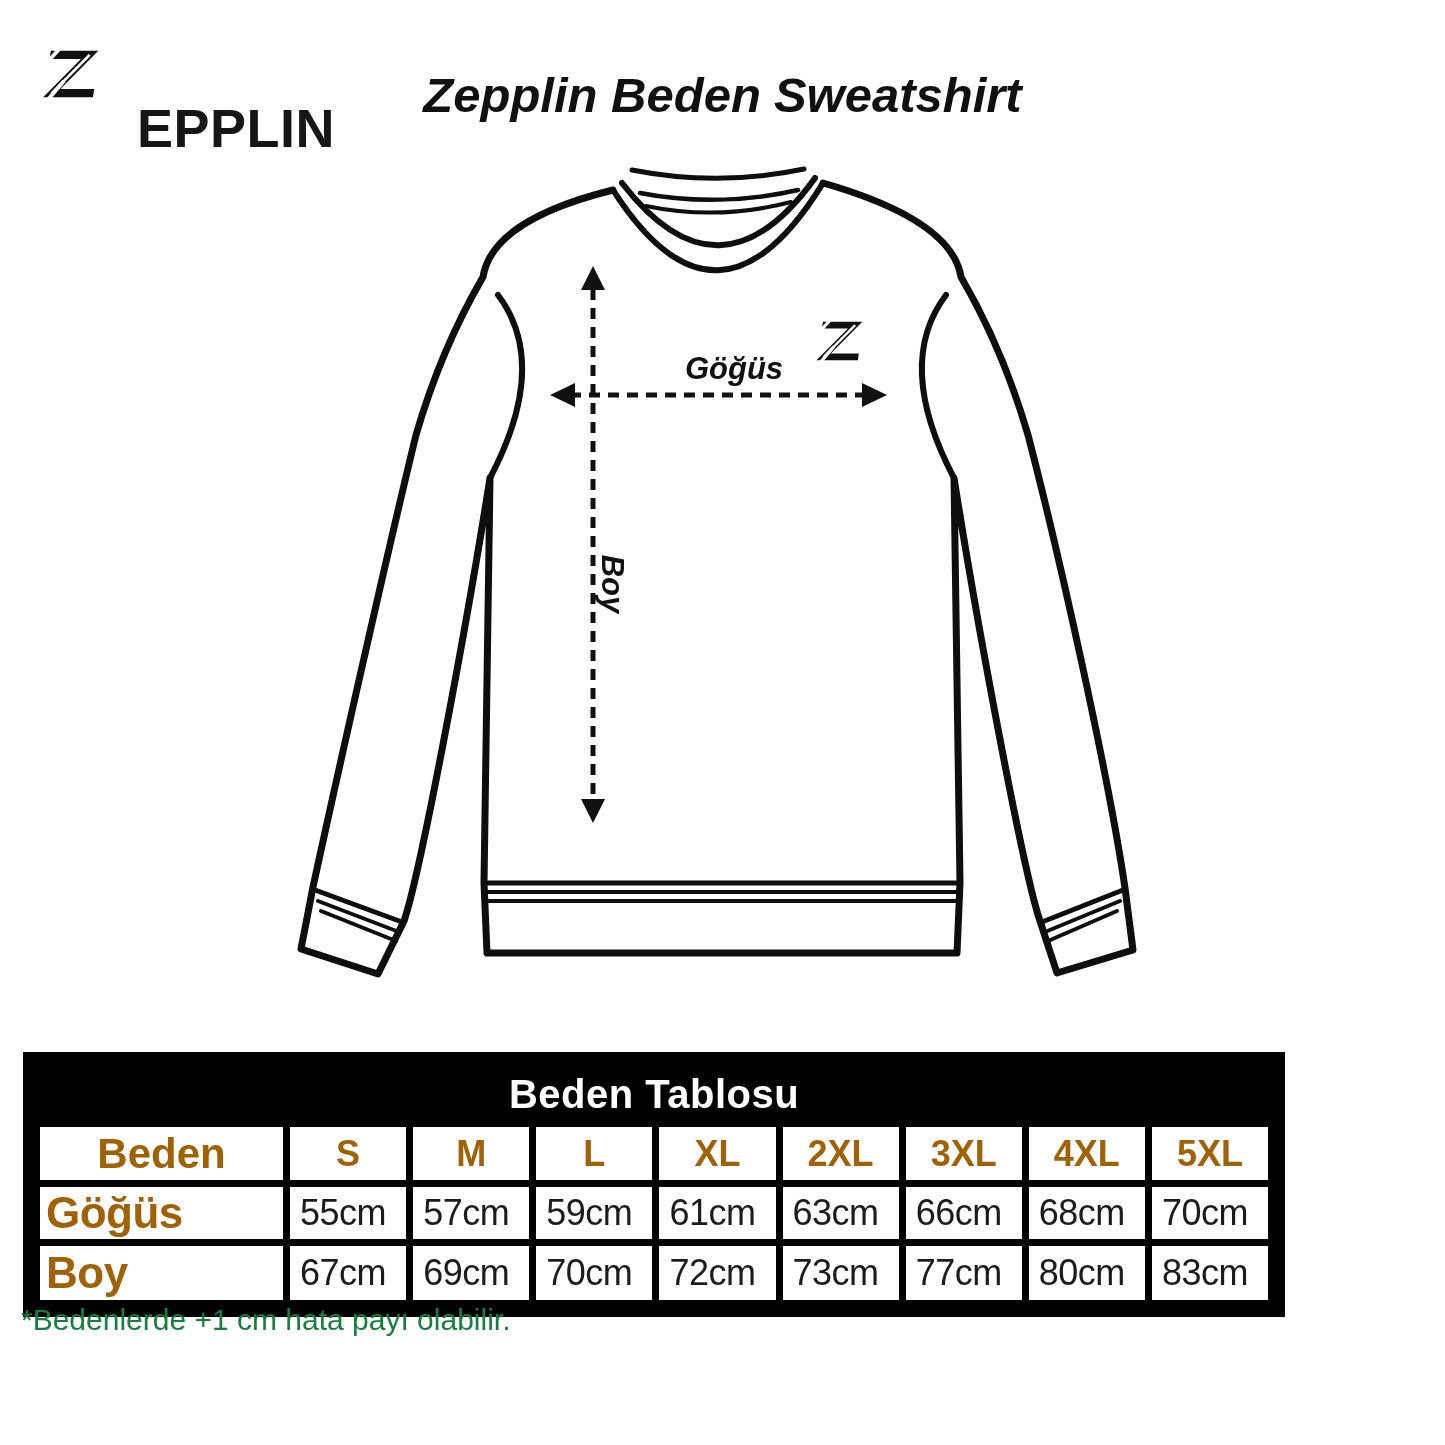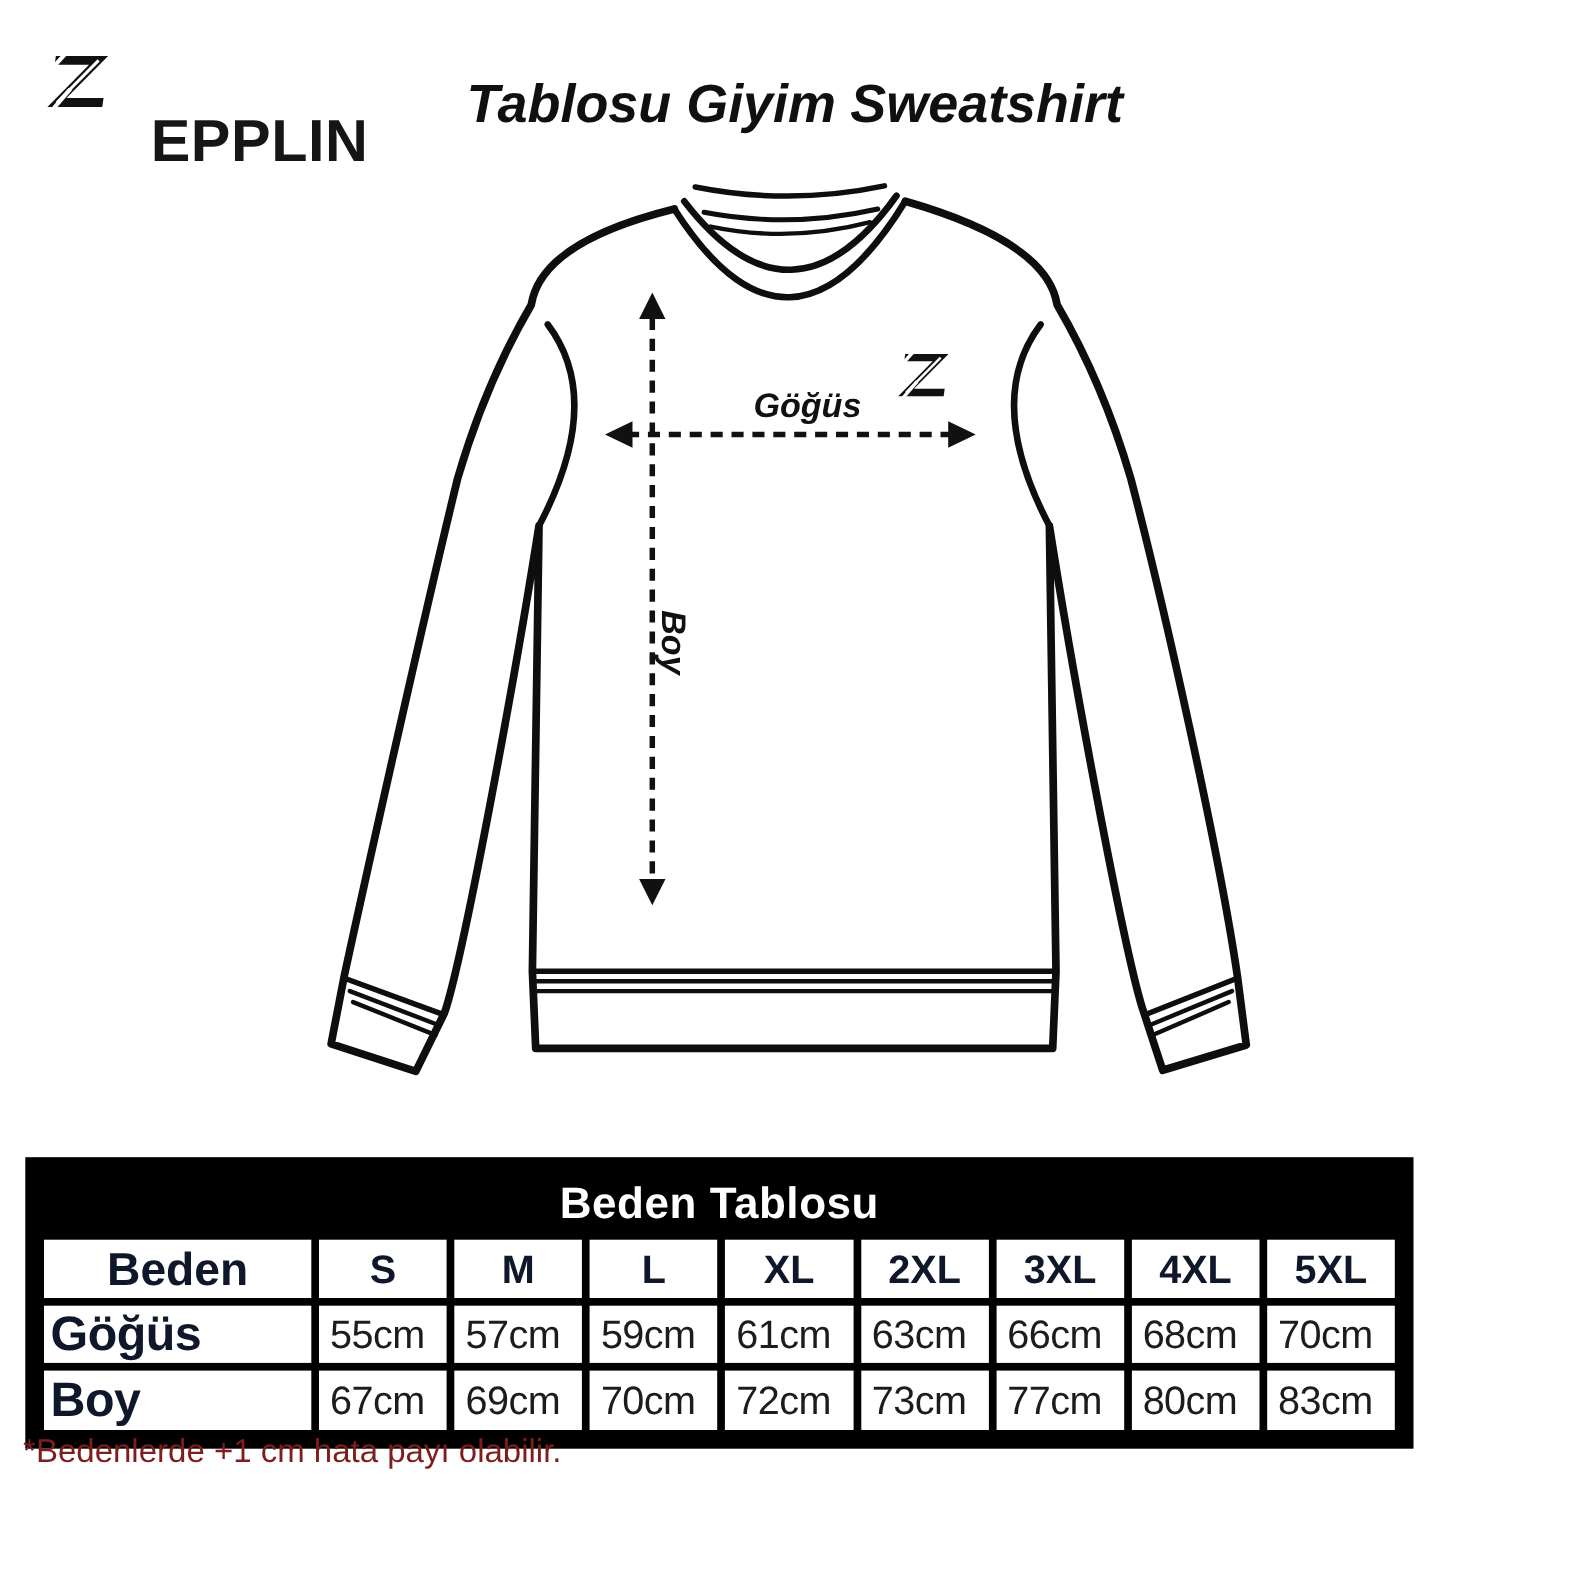--- a/index.html
+++ b/index.html
@@ -27,27 +27,27 @@
   .size-table{
     position:absolute;left:23px;top:1052px;width:1262px;box-sizing:border-box;
     background:#000;display:grid;padding:17px;gap:7px;
     grid-template-columns:243px repeat(8,1fr);
     grid-template-rows:51px 53px 52px 54px;
   }
   .st-title{
     grid-column:1/-1;display:flex;align-items:center;justify-content:center;
     color:#fff;font-weight:700;font-size:40px;letter-spacing:0.5px;background:#000;
   }
-  .cell{background:#fff;display:flex;align-items:center;color:#0f172a;overflow:hidden;}
+  .cell{background:#fff;display:flex;align-items:center;color:#a16207;overflow:hidden;}
   .cell.corner{justify-content:center;font-weight:700;font-size:42px;}
   .cell.size-h{justify-content:center;font-weight:700;font-size:36px;}
   .cell.row-label{font-weight:700;font-size:44px;padding-left:6px;letter-spacing:-0.5px;}
   .cell.val{font-weight:400;font-size:36px;padding-left:10px;letter-spacing:-0.5px;color:#1c1c1c;}
   
-  .footnote{position:absolute;left:21px;top:1300px;font-size:30px;line-height:40px;color:#7f1d1d;}
+  .footnote{position:absolute;left:21px;top:1300px;font-size:30px;line-height:40px;color:#15803d;}
 </style>
 </head>
 <body>
 
 <svg width="0" height="0" style="position:absolute" aria-hidden="true">
   <defs>
     <symbol id="zsym" viewBox="0 0 104 100">
       <g transform="skewX(-8) translate(10 0)">
         <path fill="#111" d="M 12 10 H 94 L 38 76 H 96 V 90 H 10 L 66 24 H 12 Z"></path>
         <path stroke="#fff" stroke-width="5" fill="none" d="M 80 17 L 24 83"></path>
@@ -59,21 +59,21 @@
 </svg>
 
 <div class="brand">
   <svg class="brand-z" width="62" height="58" viewBox="0 0 104 100">
       <use href="#zsym"></use>
     </svg>
   <span class="brand-text">EPPLIN</span>
 </div>
 
 <div class="title">
-  <span class="t-reg">Tablosu Giyim</span><span class="t-bold">Sweatshirt</span>
+  <span class="t-reg">Zepplin Beden</span><span class="t-bold">Sweatshirt</span>
 </div>
 
 <svg class="figure" viewBox="0 0 905 885">
   <g stroke="#0e0e0e" fill="none" stroke-linejoin="round" stroke-linecap="round">
 
     <path fill="#ffffff" stroke-width="7" d="
       M 343 30
       Q 222 60 213 117
       C 185 165 162 220 146 275
       C 118 390 68 612 43 727

